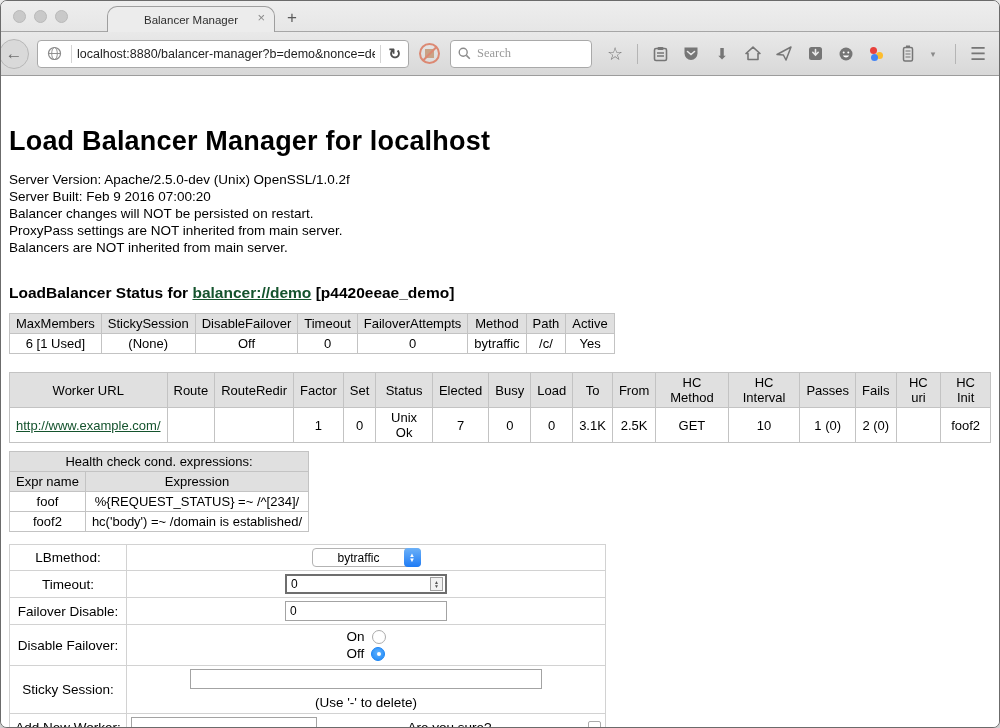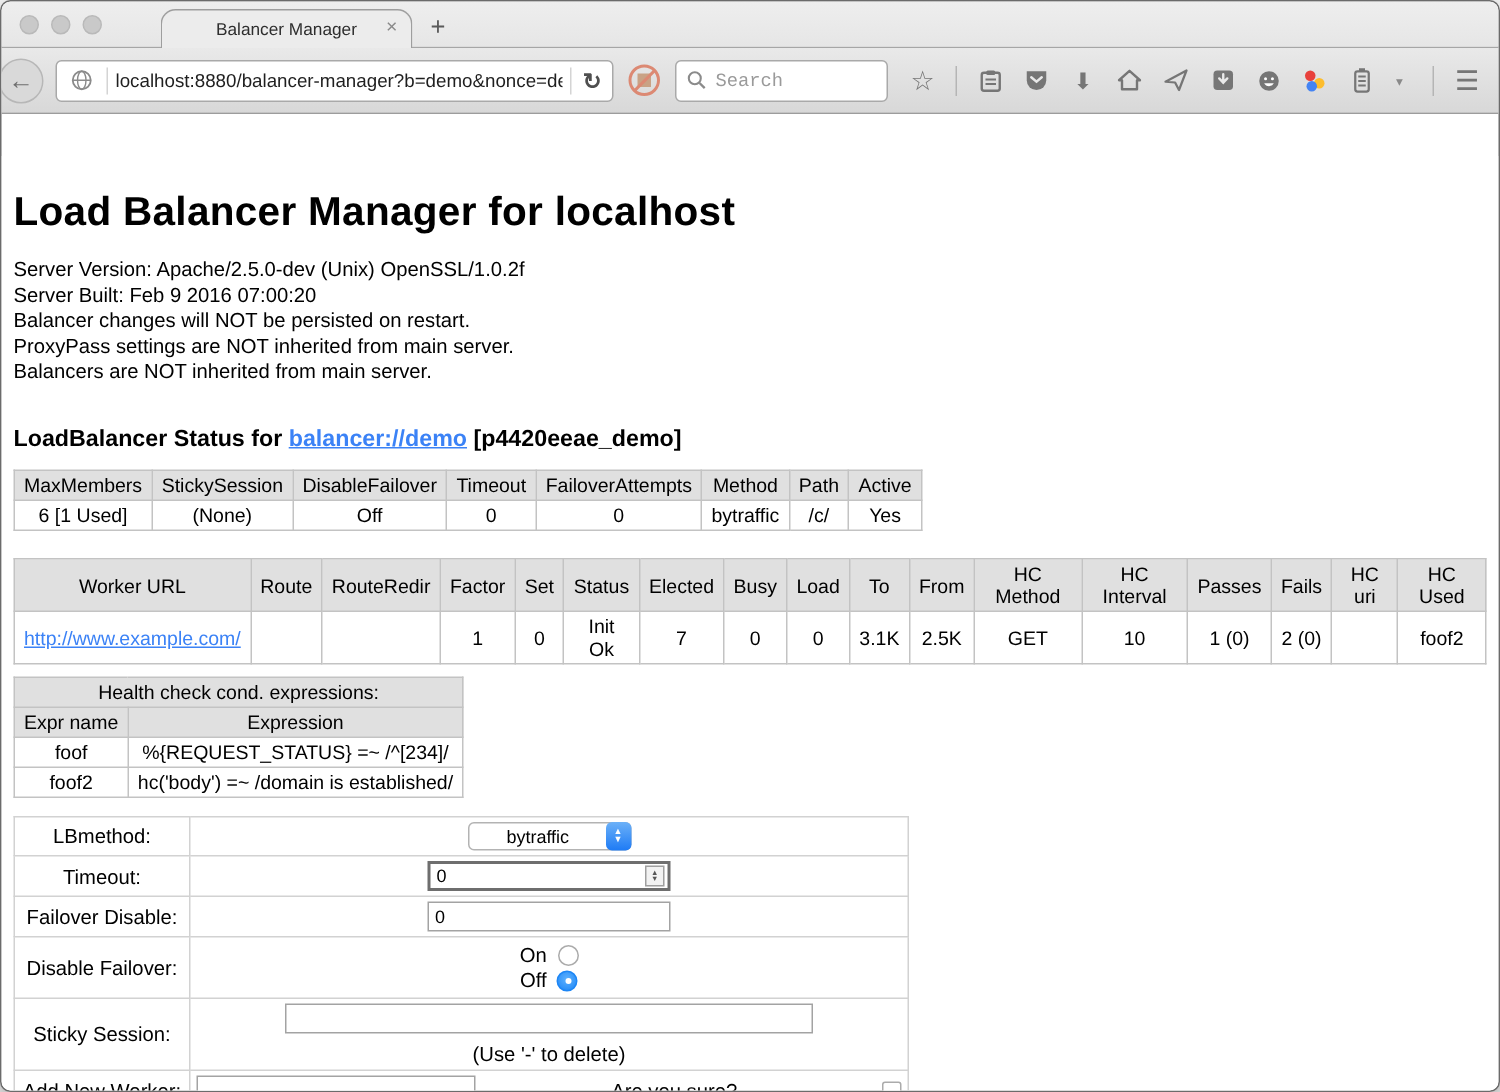--- a/index.html
+++ b/index.html
@@ -31,40 +31,40 @@
   .vdiv { width:1px; height:18px; background:#d4d4d4; margin:0 5px; flex:none; }
   .urltext { flex:1; font-size:12.5px; color:#1f1f1f; white-space:nowrap; overflow:hidden; }
   .reload { flex:none; font-size:15px; color:#4f4f4f; font-weight:bold; margin:0 2px; }
   .blocked { width:21px; height:21px; border-radius:50%; border:2px solid #dc8973; margin:0 10px; position:relative; flex:none; }
   .blocked::before { content:""; position:absolute; left:4px; top:4px; width:9px; height:9px; background:#c9a285; }
   .blocked::after { content:""; position:absolute; left:-1px; top:7.5px; width:19px; height:2px;
                     background:#dc8973; transform:rotate(-45deg); }
   .searchbar { width:142px; height:28px; background:#fff; border:1px solid #a9a9a9; border-radius:4px;
                display:flex; align-items:center; padding:0 7px; flex:none; }
   .searchbar input { border:none; outline:none; width:100px; font-size:12.5px; color:#333;
-                     font-family:Liberation Mono, monospace; background:transparent; }
+                     font-family:Liberation Serif, serif; background:transparent; }
   .searchbar input::placeholder { color:#9a9a9a; }
   .mag { flex:none; margin-right:6px; }
   .tbicons { display:flex; align-items:center; margin-left:14px; gap:13px; color:#767676; }
   .tbicon { display:flex; align-items:center; justify-content:center; width:18px; height:18px;
             font-size:16px; color:#767676; flex:none; }
   .sep { width:1px; height:20px; background:#b5b5b5; flex:none; }
   .dots { position:relative; }
   .dots i { position:absolute; width:7px; height:7px; border-radius:50%; }
   .dots i:nth-child(1){ background:#e8413c; left:2px; top:2px; }
   .dots i:nth-child(2){ background:#fdbd2e; left:8px; top:7px; }
   .dots i:nth-child(3){ background:#4484f3; left:3px; top:9px; }
   .caret { font-size:9px; color:#8a8a8a; margin-left:-6px; }
 
   
   .content { background:#fff; height:652px; padding:0 8px; overflow:hidden; color:#000;margin-top:28px; }
   h1 { font-size:27px; font-weight:bold; padding-top:22px; margin-bottom:14px; letter-spacing:.2px; }
   .info { font-size:13.5px; line-height:17px; }
   h3 { font-size:15.5px; font-weight:bold; margin-top:28px; margin-bottom:11px; }
-  a.plink { color:#3b82f6; text-decoration:underline; }
+  a.plink { color:#14532d; text-decoration:underline; }
   table { border-collapse:collapse; font-size:13px; }
   table.bord { border:1px solid #8f8f8f; }
   table.bord th, table.bord td { border:1px solid #c3c3c3; padding:2px 6px; text-align:center; }
   table.bord th { background:#e0e0e0; font-weight:normal; }
   td.lft, th.lft { text-align:left; } .mt18 { margin-top:18px; } .mt8 { margin-top:8px; }
 
   
   .formtable { width:597px; margin-top:12px; border:1px solid #9a9a9a; font-size:13.5px; }
   .formtable td { border:1px solid #d2d2d2; padding:3px 4px; text-align:center; vertical-align:middle; }
   .formtable td.lbl { width:117px; }
@@ -252,29 +252,29 @@
         <th>Elected</th>
         <th>Busy</th>
         <th>Load</th>
         <th>To</th>
         <th>From</th>
         <th>HC Method</th>
         <th>HC Interval</th>
         <th>Passes</th>
         <th>Fails</th>
         <th>HC uri</th>
-        <th>HC Used</th>
+        <th>HC Init</th>
       </tr>
       <tr>
         <td class="lft"><a class="plink" href="#">http://www.example.com/</a></td>
         <td></td>
         <td></td>
         <td>1</td>
         <td>0</td>
-        <td>Init Ok</td>
+        <td>Unix Ok</td>
         <td>7</td>
         <td>0</td>
         <td>0</td>
         <td>3.1K</td>
         <td>2.5K</td>
         <td>GET</td>
         <td>10</td>
         <td>1 (0)</td>
         <td>2 (0)</td>
         <td></td>

